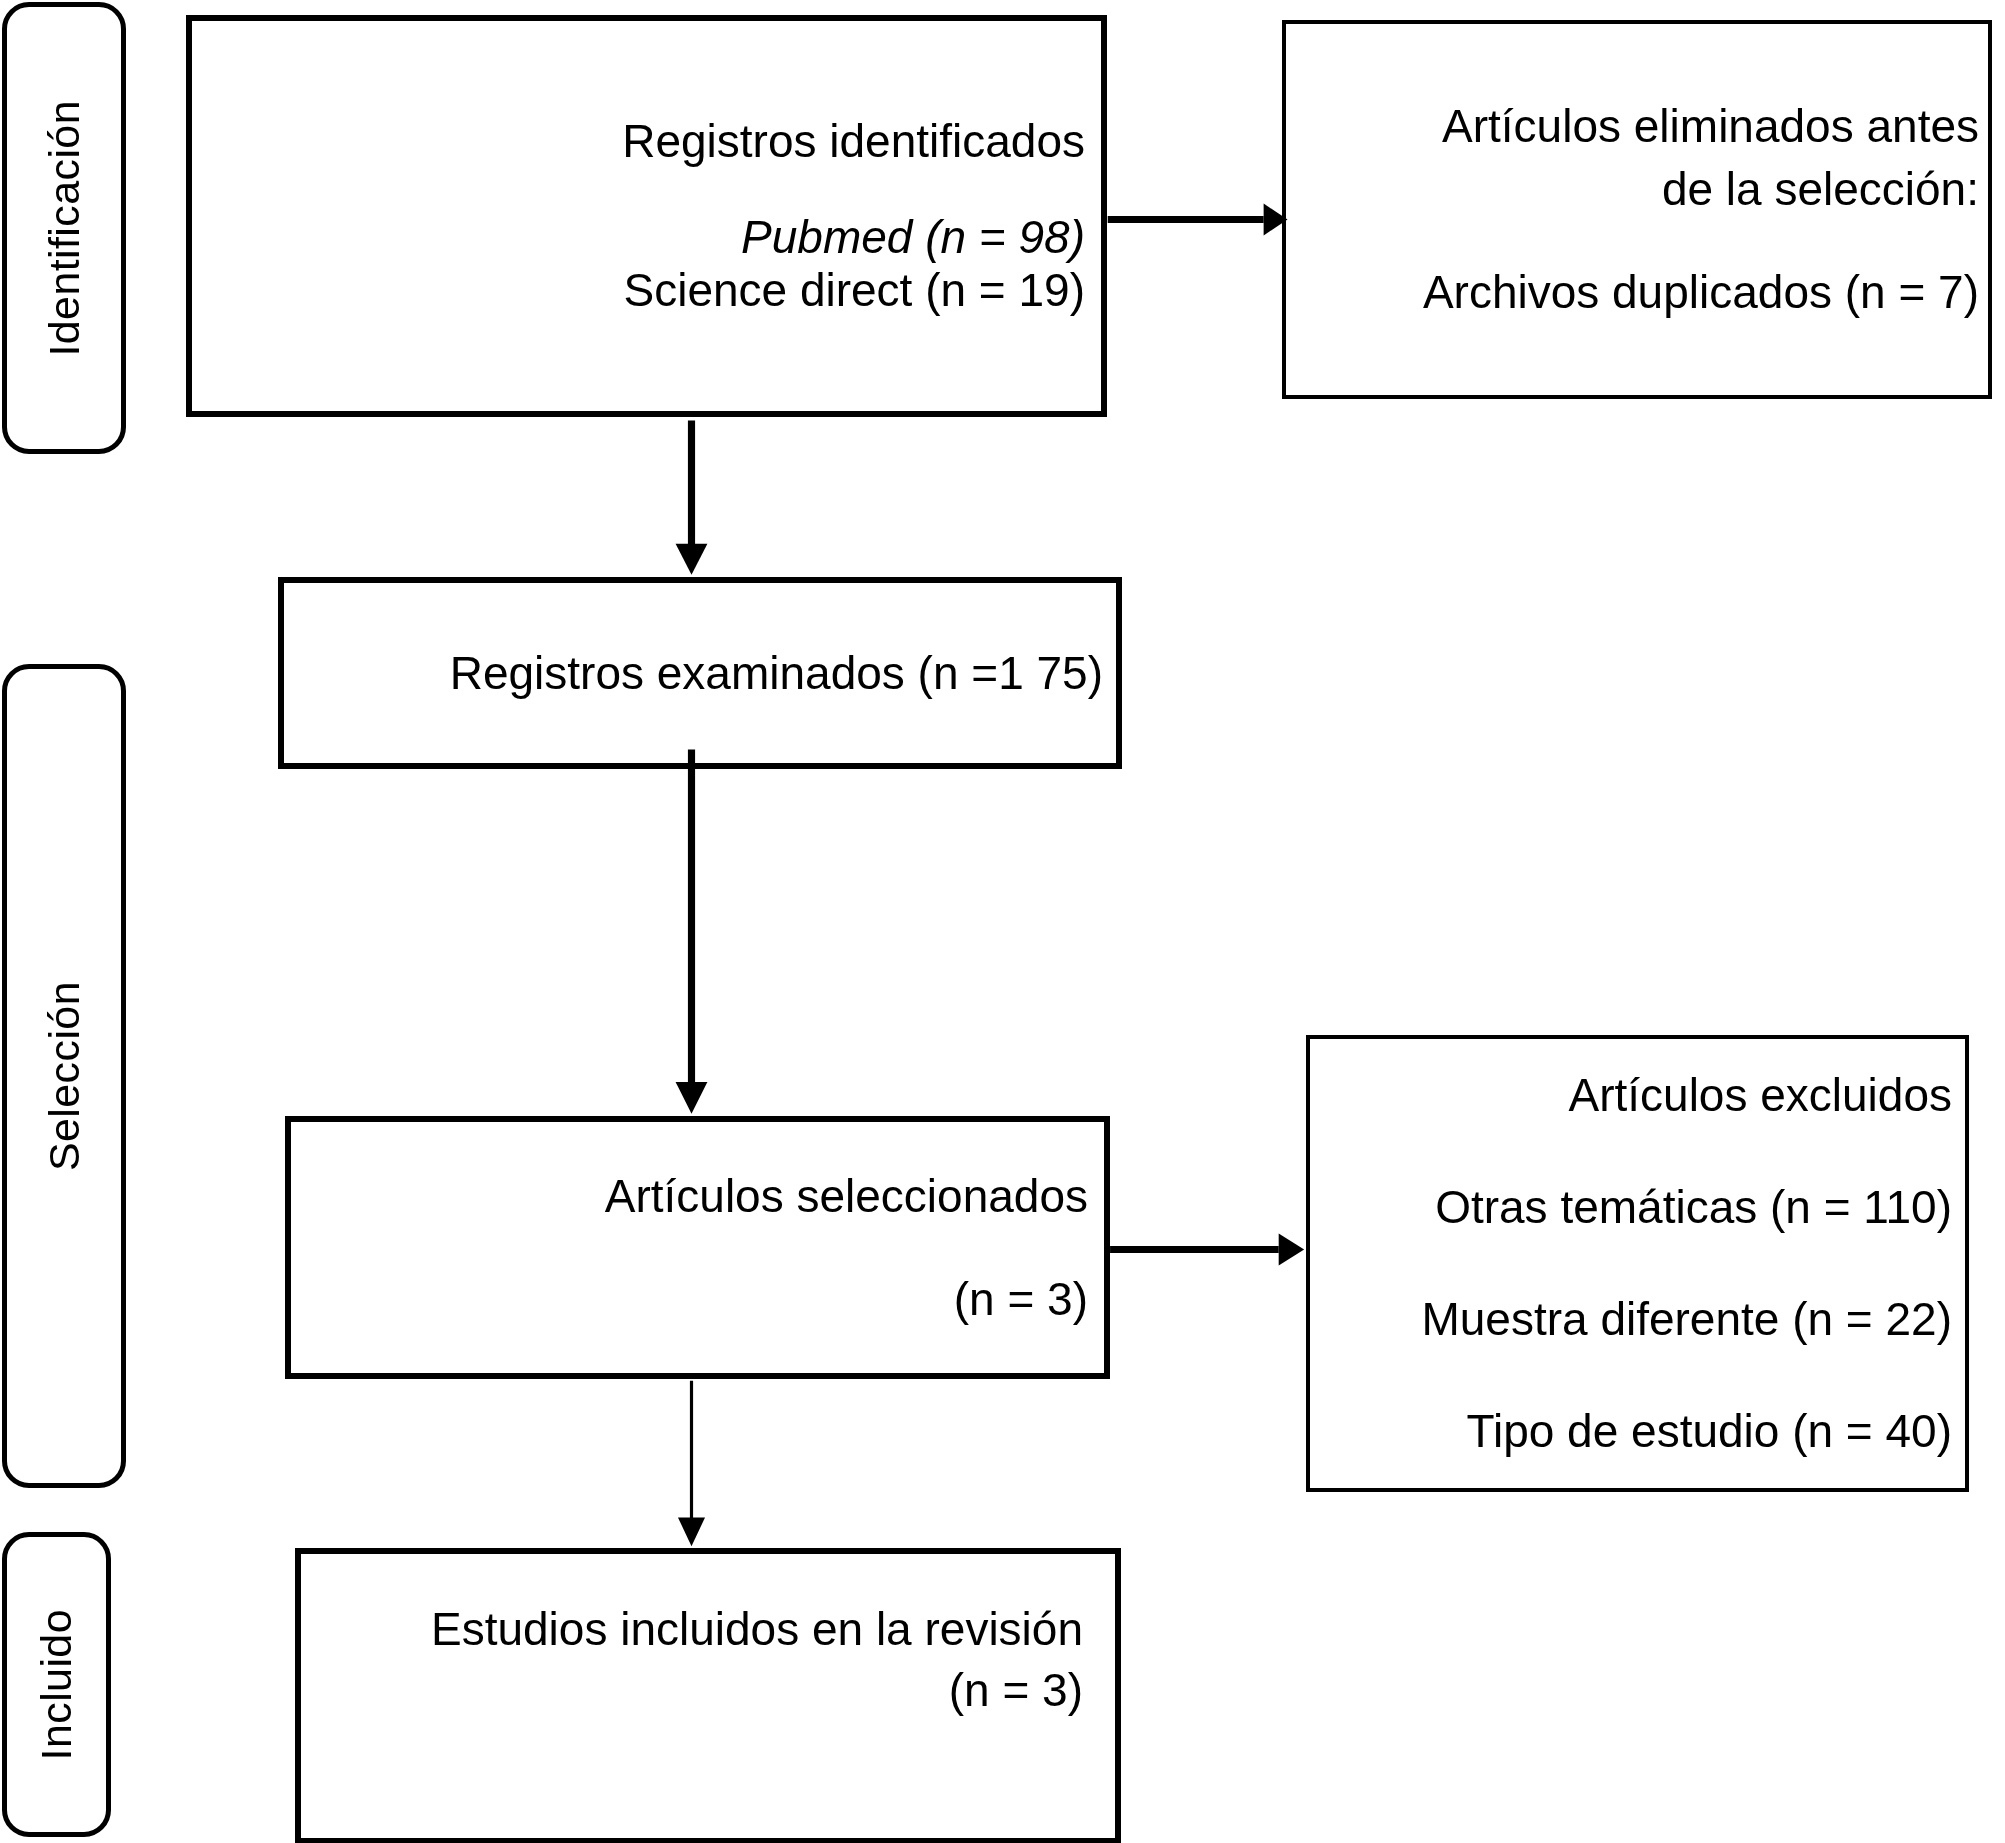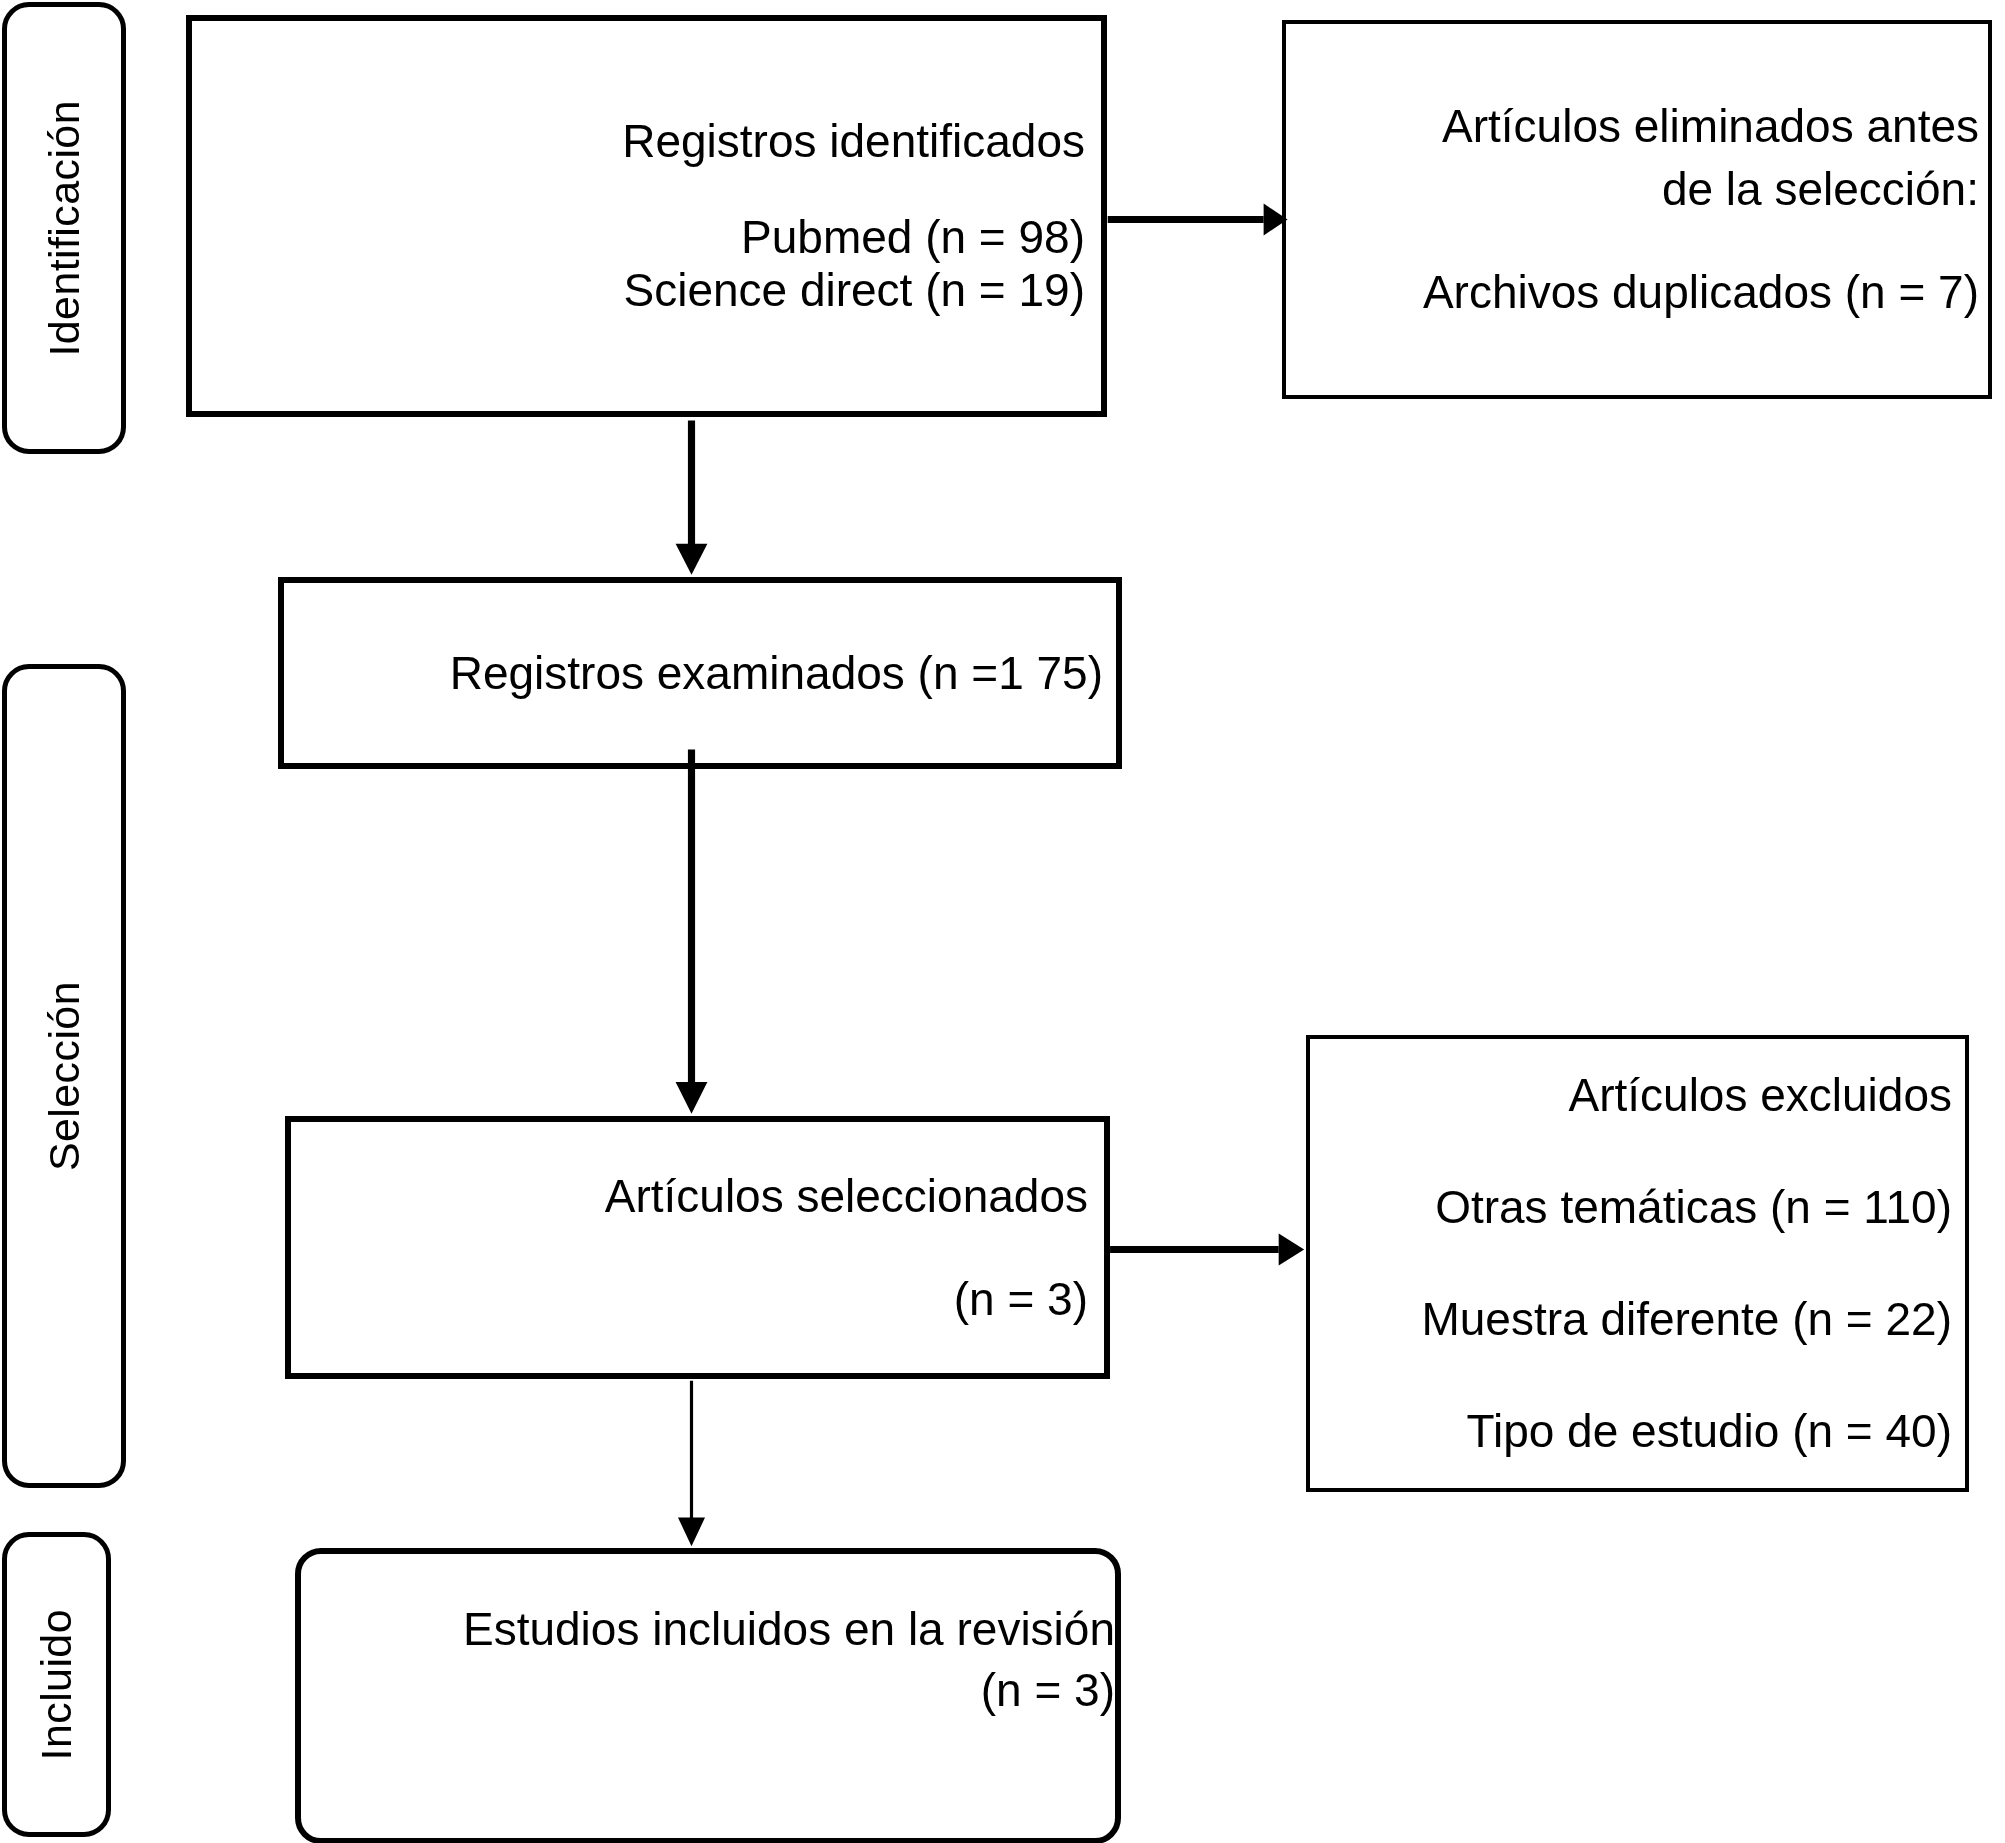--- a/index.html
+++ b/index.html
@@ -83,21 +83,21 @@
   <div class="stage-box" style="left:2.4px; top:664px; width:124px; height:824px;">
     <span class="stage-label">Selección</span>
   </div>
 
   <div class="stage-box" style="left:2.4px; top:1532px; width:109px; height:305px;">
     <span class="stage-label">Incluido</span>
   </div>
 
   <div class="flow-box" style="left:186px; top:15.2px; width:921px; height:402px; padding:22.5px 16px;">
     <div class="flow-line" style="margin-bottom:43px;">Registros identificados</div>
-    <div class="flow-line" style="">Pubmed (n = 98)</div>
+    <div class="flow-line" style="font-style:italic;">Pubmed (n = 98)</div>
     <div class="flow-line">Science direct (n = 19)</div>
   </div>
 
   <div class="flow-box thin" style="left:1282px; top:20px; width:710px; height:379px; padding:19px 9px;">
     <div class="flow-line" style="margin-bottom:9.6px;">Artículos eliminados antes</div>
     <div class="flow-line" style="margin-bottom:50px;">de la selección:</div>
     <div class="flow-line">Archivos duplicados  (n = 7)</div>
   </div>
 
   <div class="conn" style="left:1107px; top:202px; width:186px; height:35px;">
@@ -137,21 +137,21 @@
     <div class="flow-line">Tipo de estudio (n = 40)</div>
   </div>
 
   <div class="conn" style="left:1109px; top:1232px; width:201px; height:35px;">
     <svg width="201" height="35" viewBox="0 0 250 44">
       <line x1="0" y1="22" x2="212" y2="22" stroke="#000000" stroke-width="9"></line>
       <polygon points="212,2 244,22 212,42" fill="#000000"></polygon>
     </svg>
   </div>
 
-  <div class="flow-box" style="left:295px; top:1548px; width:826px; height:296px; padding:0;border-radius:26px;">
+  <div class="flow-box" style="left:295px; top:1548px; width:826px; height:296px; padding:32px;">
     <div class="flow-line" style="margin-bottom:8px; margin-top:-72px;">Estudios incluidos en la revisión</div>
     <div class="flow-line">(n = 3)</div>
   </div>
 
   <div class="conn" style="left:674px; top:1380px; width:35px; height:170px;">
     <svg width="35" height="170" viewBox="0 0 44 212">
       <line x1="22" y1="0" x2="22" y2="178" stroke="#000000" stroke-width="4"></line>
       <polygon points="5,172 39,172 22,208" fill="#000000"></polygon>
     </svg>
   </div>

